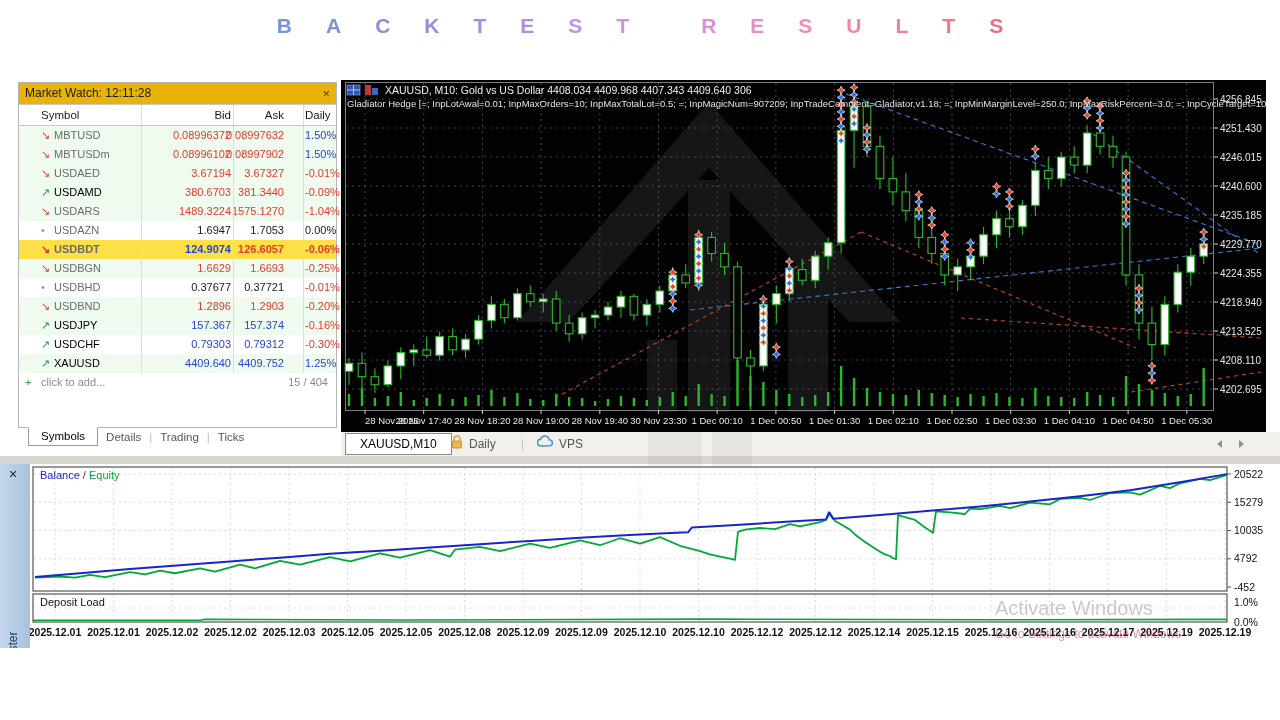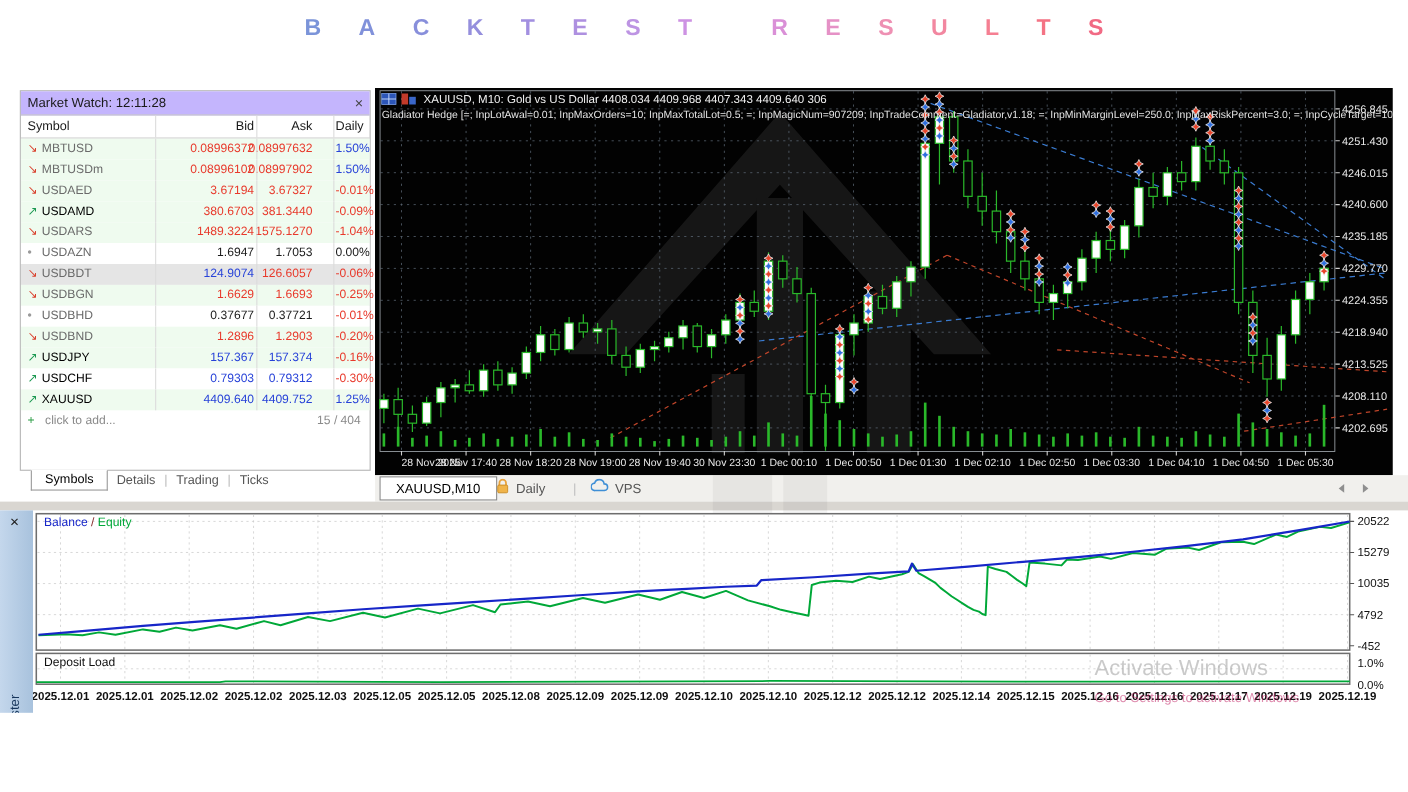--- a/index.html
+++ b/index.html
@@ -3,25 +3,25 @@
 <meta charset="utf-8">
 <style>
   html,body{margin:0;padding:0;background:#fff;}
   body{width:1280px;height:720px;position:relative;font-family:"Liberation Sans",sans-serif;overflow:hidden;}
   .abs{position:absolute;}
   
   #page-title{top:14px;left:0;right:0;text-align:center;white-space:nowrap;}
   #page-title span{display:inline-block;margin:0 17px;font-size:21px;font-weight:bold;}
   
   #market-watch{left:18px;top:82px;width:319px;height:346px;border:1px solid #b5b5b5;background:#fff;font-size:11px;color:#1a1a1a;box-sizing:border-box;}
-  .mw-title{height:21px;line-height:21px;padding:0 6px;border-bottom:1px solid #c9c9c9;font-size:12px;position:relative;background:#c4b5fd;}
+  .mw-title{height:21px;line-height:21px;padding:0 6px;border-bottom:1px solid #c9c9c9;font-size:12px;position:relative;background:#eab308;}
   .mw-close{position:absolute;right:6px;top:0;color:#444;cursor:default;font-size:13px;}
   .mw-head{height:20px;line-height:20px;border-bottom:1px solid #c9c9c9;position:relative;font-size:11.5px;}
   .mw-row{height:19px;line-height:19px;position:relative;}
-  .col-sym{position:absolute;left:6px;width:118px;overflow:hidden;}
+  .col-sym{position:absolute;left:22px;width:118px;overflow:hidden;}
   .col-bid{position:absolute;left:124px;width:88px;text-align:right;}
   .col-ask{position:absolute;left:199px;width:66px;text-align:right;}
   .col-chg{position:absolute;left:286px;width:28px;right:6px;text-align:right;width:auto;}
   .vline{position:absolute;top:0;bottom:0;width:1px;background:#dcdcdc;}
   .mw-foot{height:19px;line-height:19px;color:#8a8a8a;position:relative;}
   .tico{display:inline-block;width:13px;}
   
   #mw-tabs{left:18px;top:428px;width:319px;height:27px;font-size:11.5px;color:#555;}
   .tab-active{display:inline-block;border:1px solid #9a9a9a;border-top:1px solid #fff;background:#fff;padding:2px 12px 3px;color:#000;margin-left:10px;position:relative;top:-1px;}
   .tab-plain{display:inline-block;padding:2px 8px;}
@@ -116,21 +116,21 @@
       </div>
       <div class="mw-row" style="background: rgb(255, 255, 255);">
         <span class="col-sym" style="color:#6a6a6a"><span class="tico" style="color:#9a9a9a">•</span>USDAZN</span>
         <span class="col-bid" style="color:#1a1a1a">1.6947</span>
         <span class="col-ask" style="color:#1a1a1a">1.7053</span>
         <span class="col-chg" style="color:#1a1a1a">0.00%</span>
         <span class="vline" style="left:122px"></span>
         <span class="vline" style="left:214px"></span>
         <span class="vline" style="left:284px"></span>
       </div>
-      <div class="mw-row" style="background: #e5e5e5;">
+      <div class="mw-row" style="background: #fde047; font-weight: bold;">
         <span class="col-sym" style="color:#6a6a6a"><span class="tico" style="color:#d9432f">↘</span>USDBDT</span>
         <span class="col-bid" style="color:#2742d8">124.9074</span>
         <span class="col-ask" style="color:#e8392b">126.6057</span>
         <span class="col-chg" style="color:#e8392b">-0.06%</span>
         <span class="vline" style="left:122px"></span>
         <span class="vline" style="left:214px"></span>
         <span class="vline" style="left:284px"></span>
       </div>
       <div class="mw-row" style="background: rgb(239, 251, 239);">
         <span class="col-sym" style="color:#6a6a6a"><span class="tico" style="color:#d9432f">↘</span>USDBGN</span>

